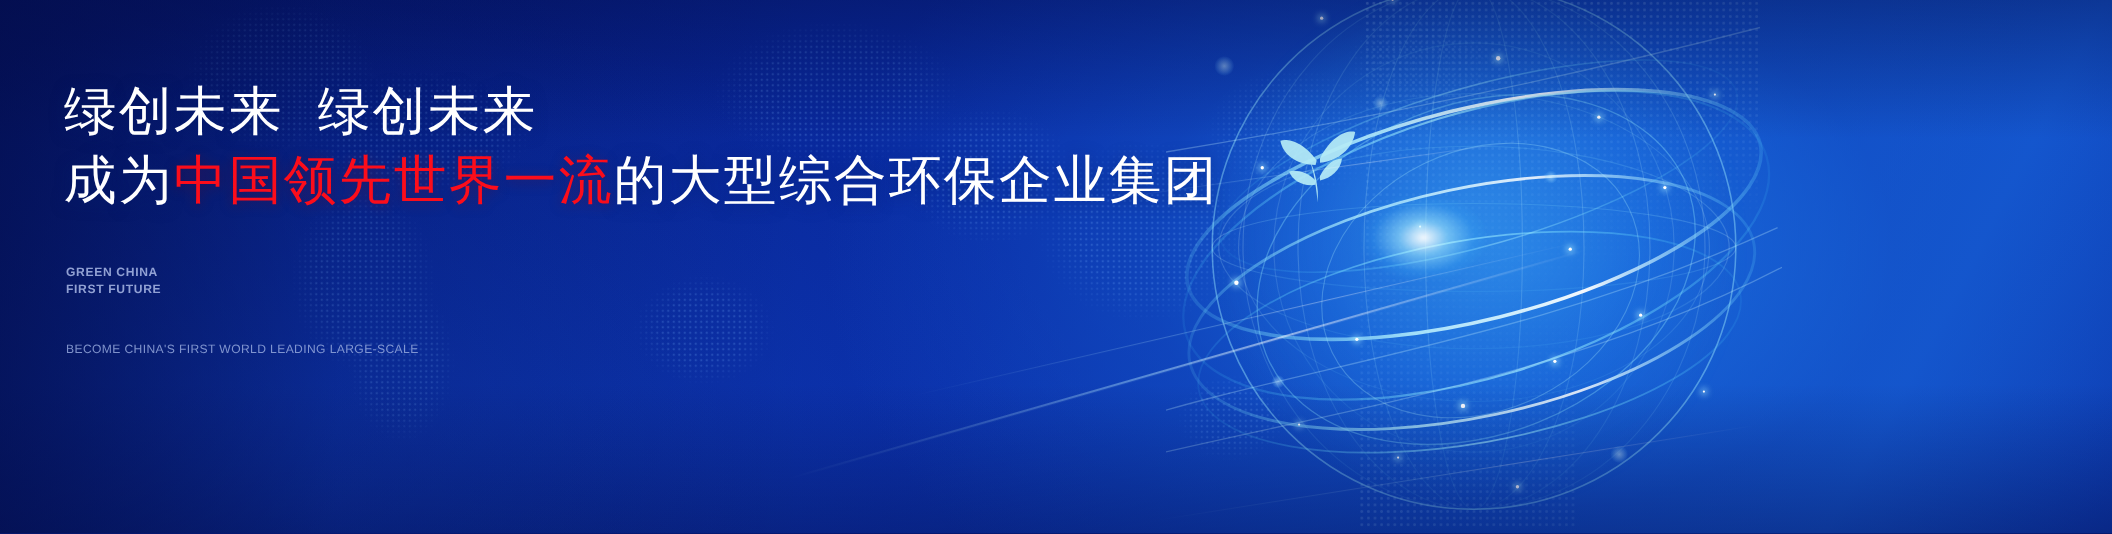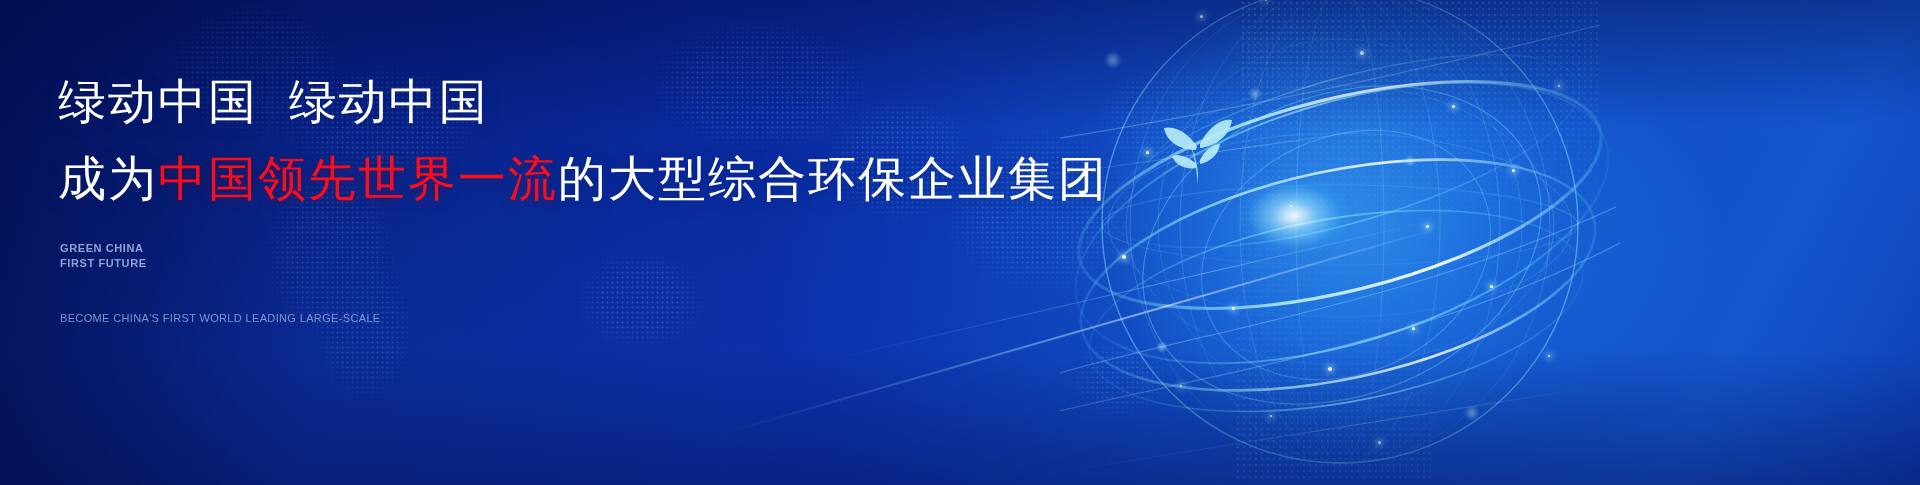--- a/index.html
+++ b/index.html
@@ -80,21 +80,21 @@
   
   .text-block { position:absolute; left:58px; top:74px; width:1000px; }
 
   .headline-1 {
     font-size:48px; line-height:1.18; color:#ffffff;
     font-weight:400; letter-spacing:2px; white-space:pre;
     text-shadow:0 2px 14px rgba(0,30,110,0.55);
   }
   .headline-2 {
     font-size:48px; line-height:1.18; font-weight:400; letter-spacing:2px;
-    color:#ffffff; margin-top:20px; white-space:nowrap;
+    color:#ffffff; margin-top:6px; white-space:nowrap;
     text-shadow:0 2px 14px rgba(0,30,110,0.55);
   }
   .headline-2 .accent { color:#fc0d1b; text-shadow:0 2px 12px rgba(120,0,10,0.35); }
 
   .sub-en {
     position:absolute; left:60px; top:241px;
     font-size:11px; font-weight:bold; line-height:1.32;
     letter-spacing:0.6px; color:#aab9e6; opacity:0.85;
   }
   .sub-en div { white-space:nowrap; }
@@ -259,21 +259,21 @@
   </svg>
 
   <div class="streak s1"></div>
   <div class="streak s2"></div>
   <div class="streak s3"></div>
   <div class="streak s4"></div>
 
   <div class="vignette"></div>
 
   <div class="text-block">
-    <div class="headline-1">绿动中国  绿动中国</div>
+    <div class="headline-1">绿创未来  绿创未来</div>
     <div class="headline-2"><span>成为</span><span class="accent">中国领先世界一流</span><span>的大型综合环保企业集团</span></div>
   </div>
 
   <div class="sub-en">
     <div>GREEN CHINA</div>
     <div>FIRST FUTURE</div>
   </div>
 
   <div class="desc-en">
     <div>BECOME CHINA'S FIRST WORLD LEADING LARGE-SCALE</div>

